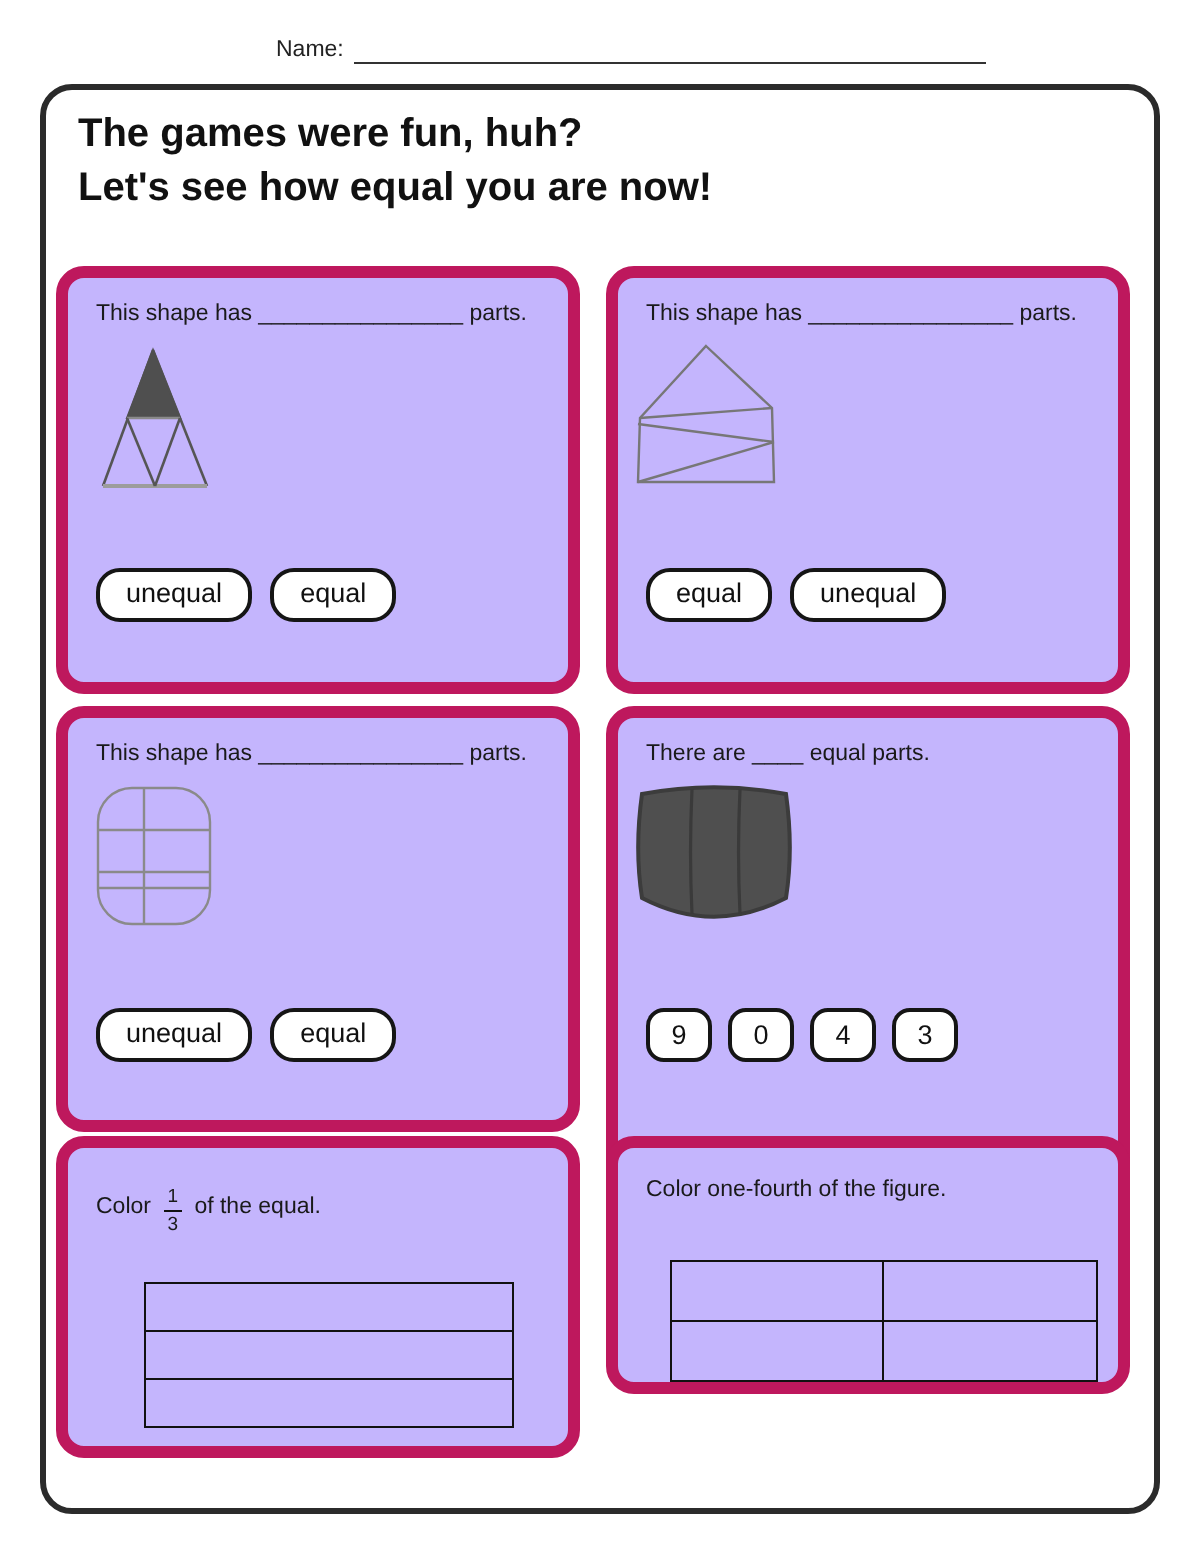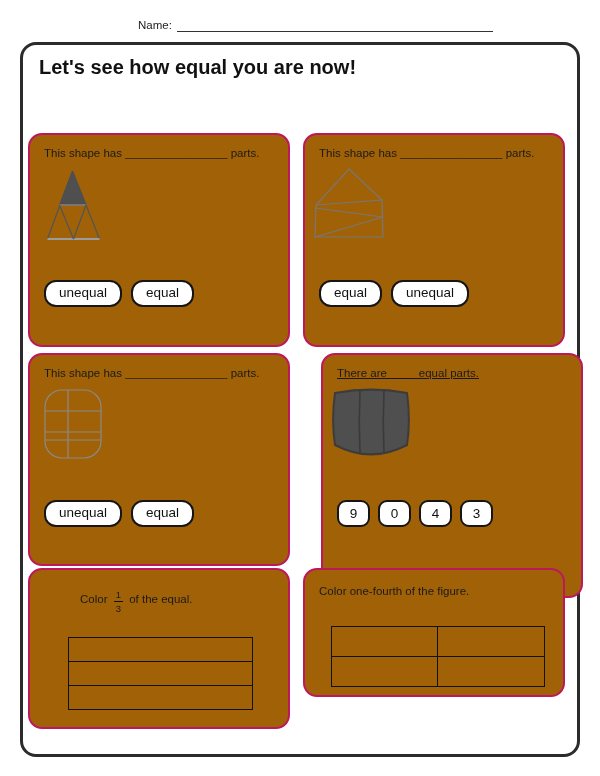--- a/index.html
+++ b/index.html
@@ -7,26 +7,26 @@
     width:600px;height:776px;background:#ffffff;position:relative;
     font-family:"Liberation Sans", sans-serif;color:#1a1a1a;overflow:hidden;
   }
   
   .name-row{position:absolute;left:138px;top:19px;display:flex;align-items:flex-start;font-size:11.5px;color:#222;}
   .name-line{display:inline-block;width:316px;height:12px;border-bottom:1.6px solid #333;margin-left:5px;}
   
   .frame{position:absolute;left:20px;top:42px;width:560px;height:715px;border:3px solid #2b2b2b;border-radius:16px;box-sizing:border-box;background:#fff;}
   .title{position:absolute;left:16px;top:9px;font-size:20px;font-weight:bold;line-height:27px;color:#111;}
   
-  .panel{position:absolute;width:262px;border:2px solid #be185d;border-radius:14px;box-sizing:border-box;background:#a16207;}
+  .panel{position:absolute;width:262px;border:6px solid #be185d;border-radius:14px;box-sizing:border-box;background:#c4b5fd;}
   .p1{left:5px;top:88px;height:214px;}
   .p2{left:280px;top:88px;height:214px;}
   .p3{left:5px;top:308px;height:213px;}
-  .p4{left:298px;top:308px;height:245px;text-decoration:underline;}
-  .p5{left:5px;top:523px;height:161px;padding-left:36px;}
+  .p4{left:280px;top:308px;height:245px;}
+  .p5{left:5px;top:523px;height:161px;}
   .p6{left:280px;top:523px;height:129px;}
   .prompt{margin:12px 0 0 14px;font-size:11.5px;color:#1a1a1a;white-space:nowrap;}
   .p5 .prompt{margin-top:18px;}
   .p6 .prompt{margin-top:15px;}
   
   .shape{position:absolute;}
   .s1{left:16px;top:34px;}
   .s2{left:9px;top:33px;}
   .s3{left:14px;top:34px;}
   .s4{left:8px;top:32px;}
@@ -59,20 +59,21 @@
 </head>
 <body>
 
 <div class="name-row">
   <span>Name:</span>
   <span class="name-line"></span>
 </div>
 
 <div class="frame">
   <div class="title">
+    <div>The games were fun, huh?</div>
     <div>Let's see how equal you are now!</div>
   </div>
 
   <section class="panel p1">
     <p class="prompt">This shape has ________________ parts.</p>
     <div class="shape s1">
       <svg width="56" height="72" viewBox="0 0 56 72">
         <line x1="26.5" y1="2" x2="1.5" y2="70" stroke="#555" stroke-width="1.3"></line>
         <line x1="26.5" y1="2" x2="53.5" y2="70" stroke="#555" stroke-width="1.3"></line>
         <line x1="1.5" y1="70" x2="53.5" y2="70" stroke="#9c9c9c" stroke-width="2"></line>

